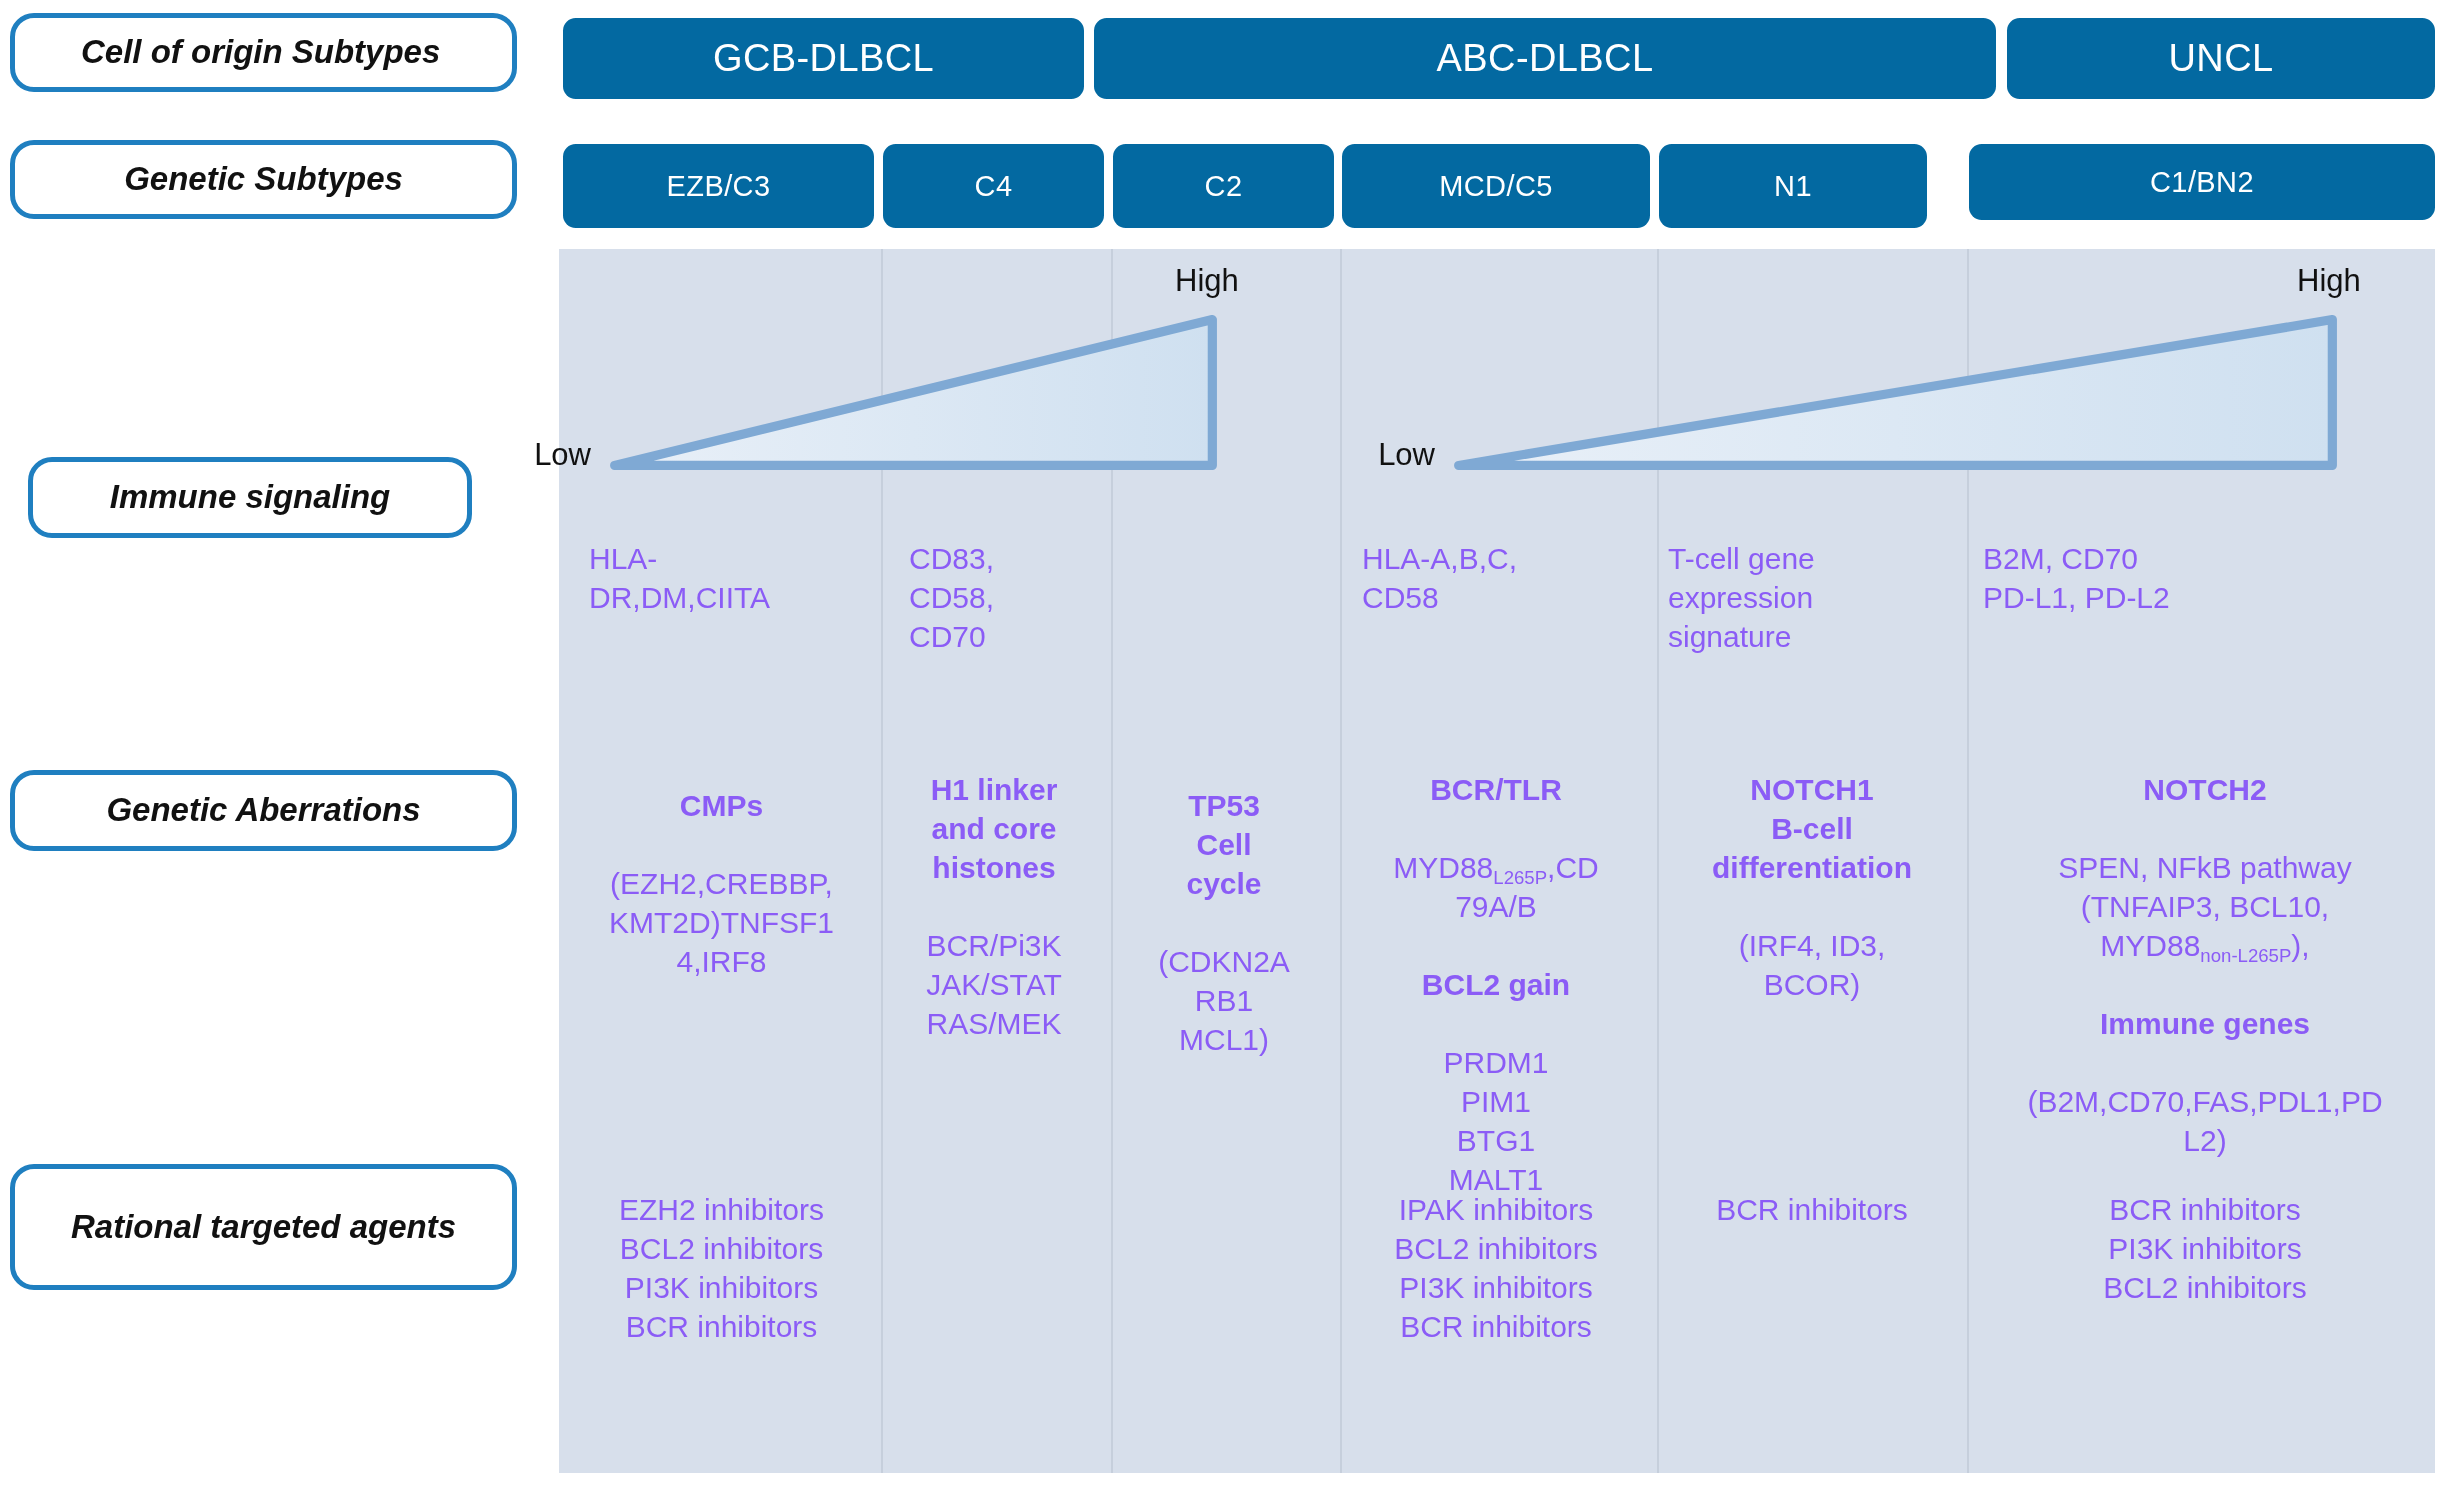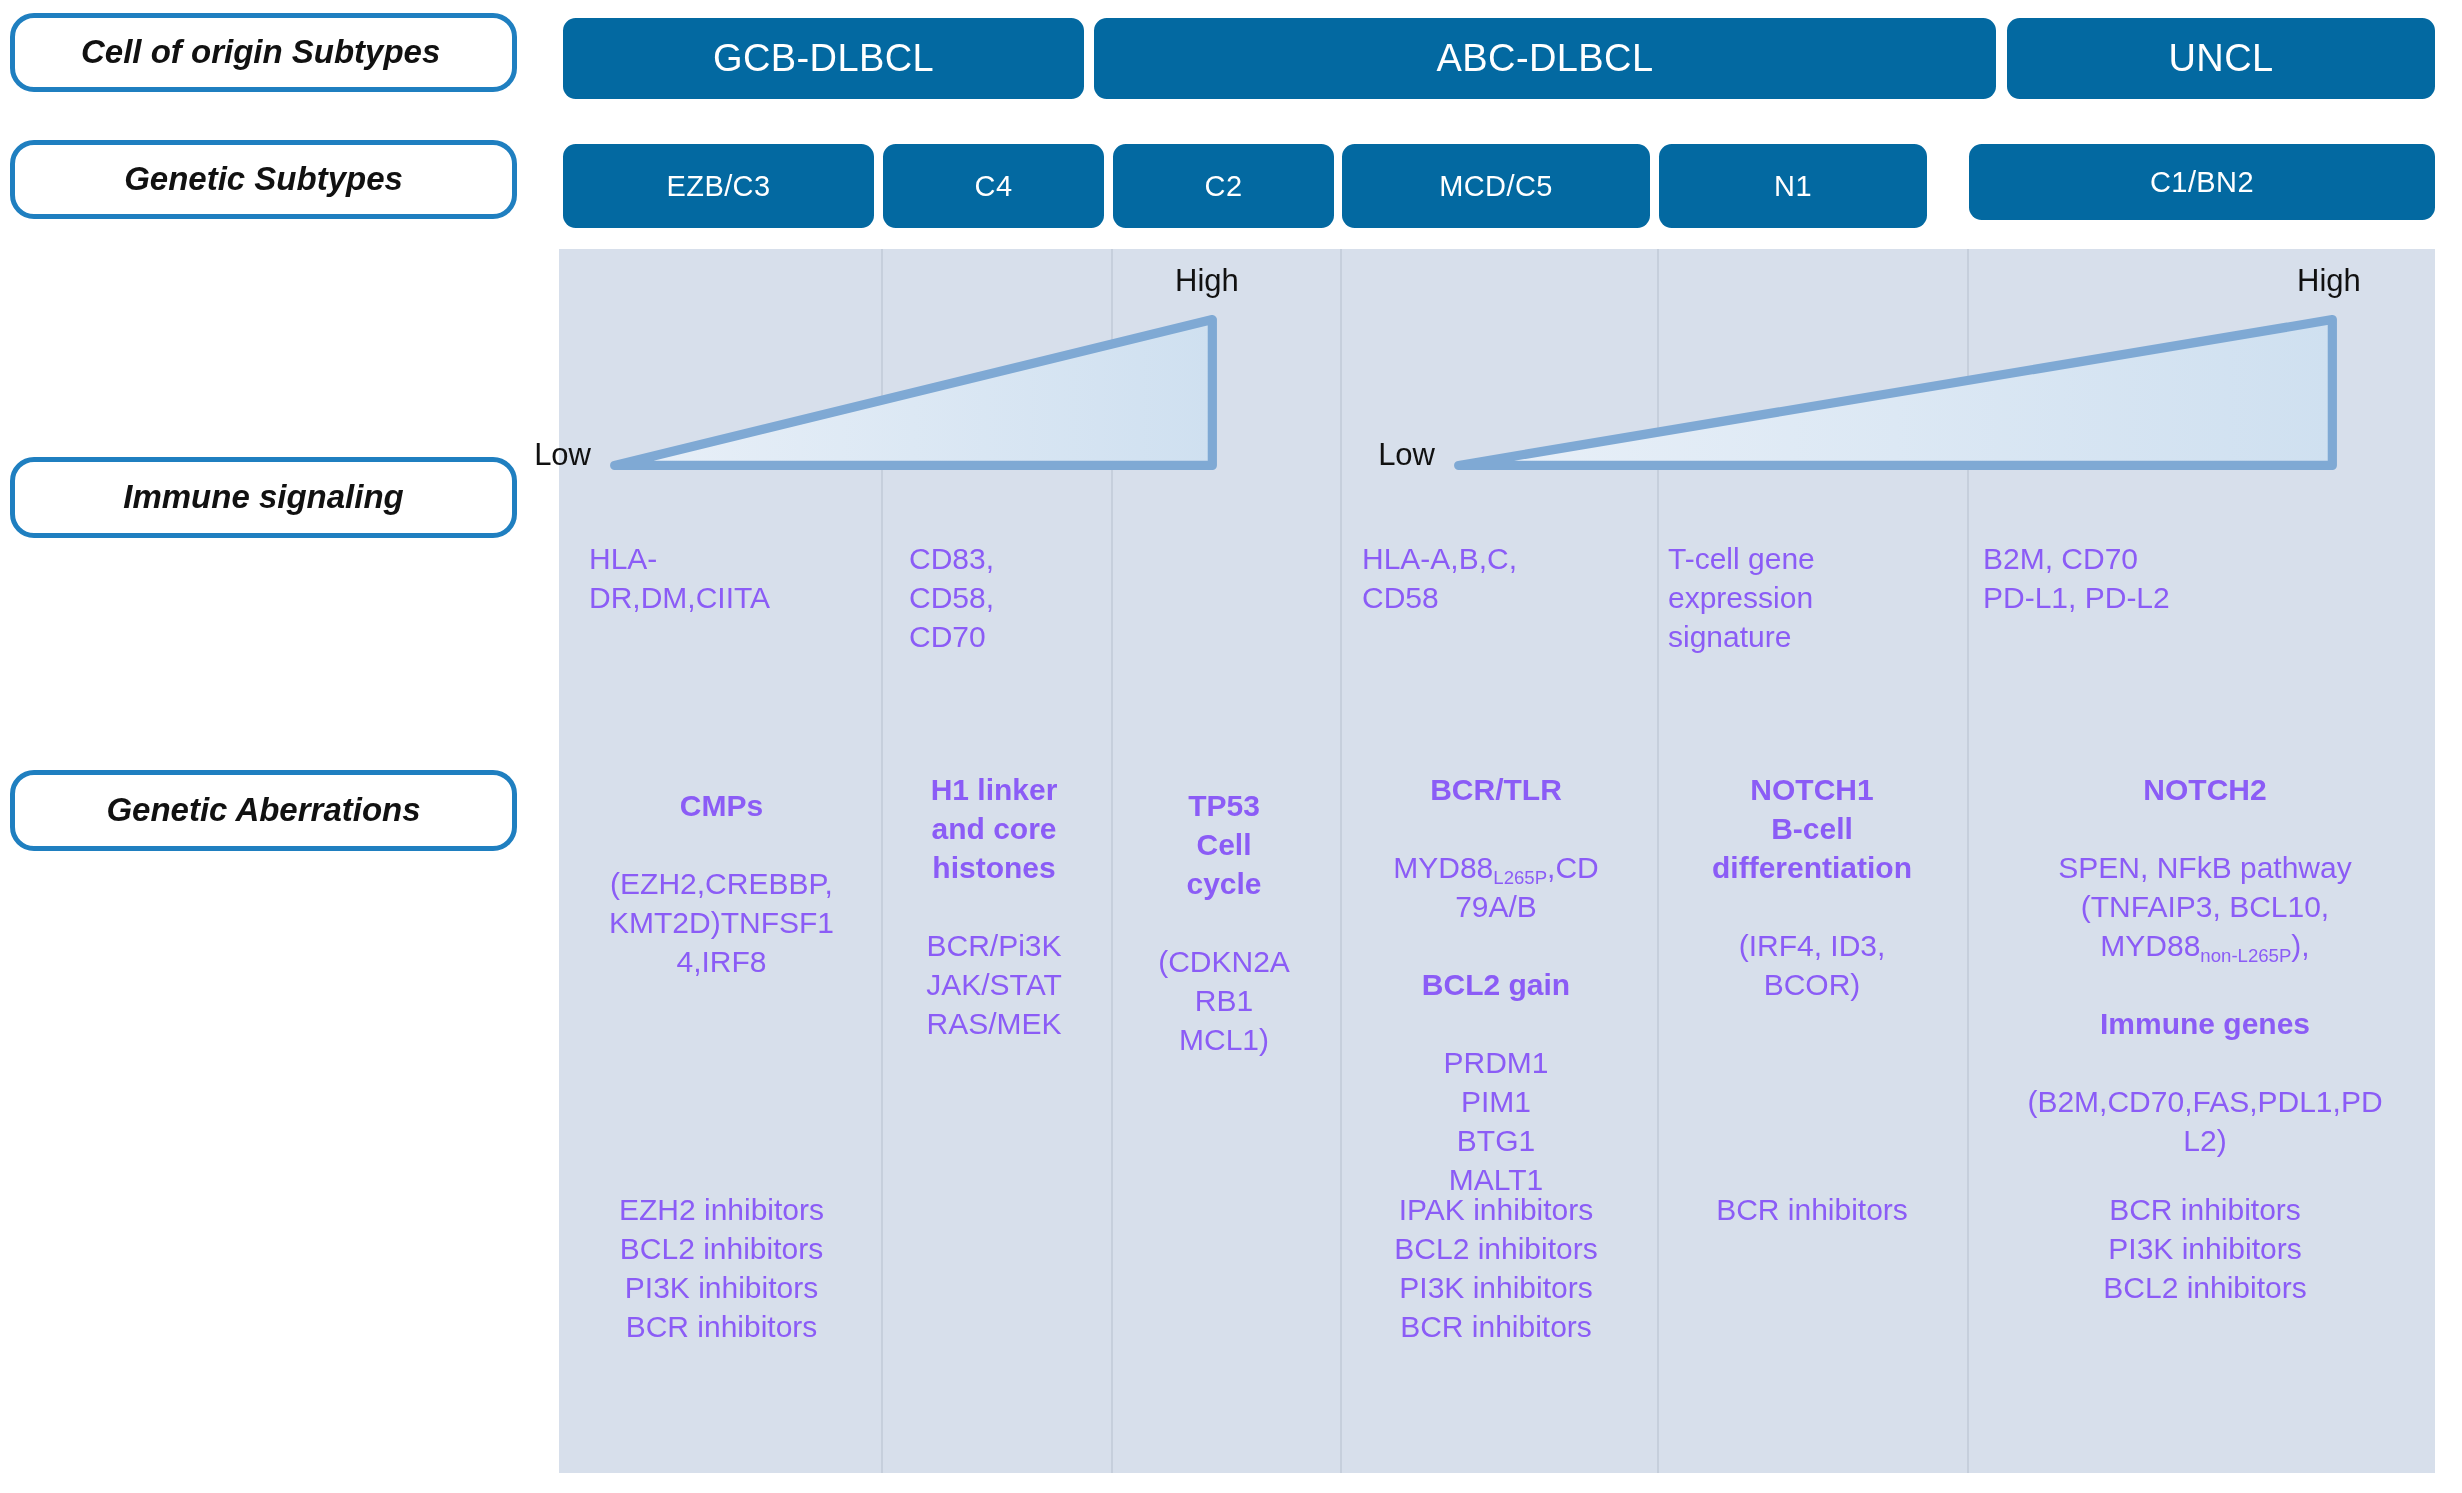--- a/index.html
+++ b/index.html
@@ -96,24 +96,26 @@
 </style>
 </head>
 <body>
 
 <div id="page">
 
   <div class="row-label" style="left:10px; top:12.7px; width:507px; height:79px;padding-left:7px;">Cell of origin Subtypes</div>
 
   <div class="row-label" style="left:10px; top:140px; width:507px; height:79px;text-align:right;">Genetic Subtypes</div>
 
-  <div class="row-label" style="left:10px; top:457px; width:507px; height:81px;">Immune signaling</div>
+  <div class="row-label" style="left:28px; top:457px; width:444px; height:81px;">Immune signaling</div>
 
   <div class="row-label" style="left:10px; top:770px; width:507px; height:81px;">Genetic Aberrations</div>
 
+  <div class="row-label" style="left:10px; top:1164px; width:507px; height:126px;">Rational targeted
+agents</div>
 
   <div class="pill" style="left:563px; top:17.7px; width:521px; height:81px;">GCB-DLBCL</div>
 
   <div class="pill" style="left:1094px; top:17.7px; width:902px; height:81px;">ABC-DLBCL</div>
 
   <div class="pill" style="left:2007px; top:17.7px; width:428px; height:81px;">UNCL</div>
 
   <div class="pill sub" style="left:563px; top:144px; width:311px; height:84px;">EZB/C3</div>
 
   <div class="pill sub" style="left:883px; top:144px; width:221px; height:84px;">C4</div>

